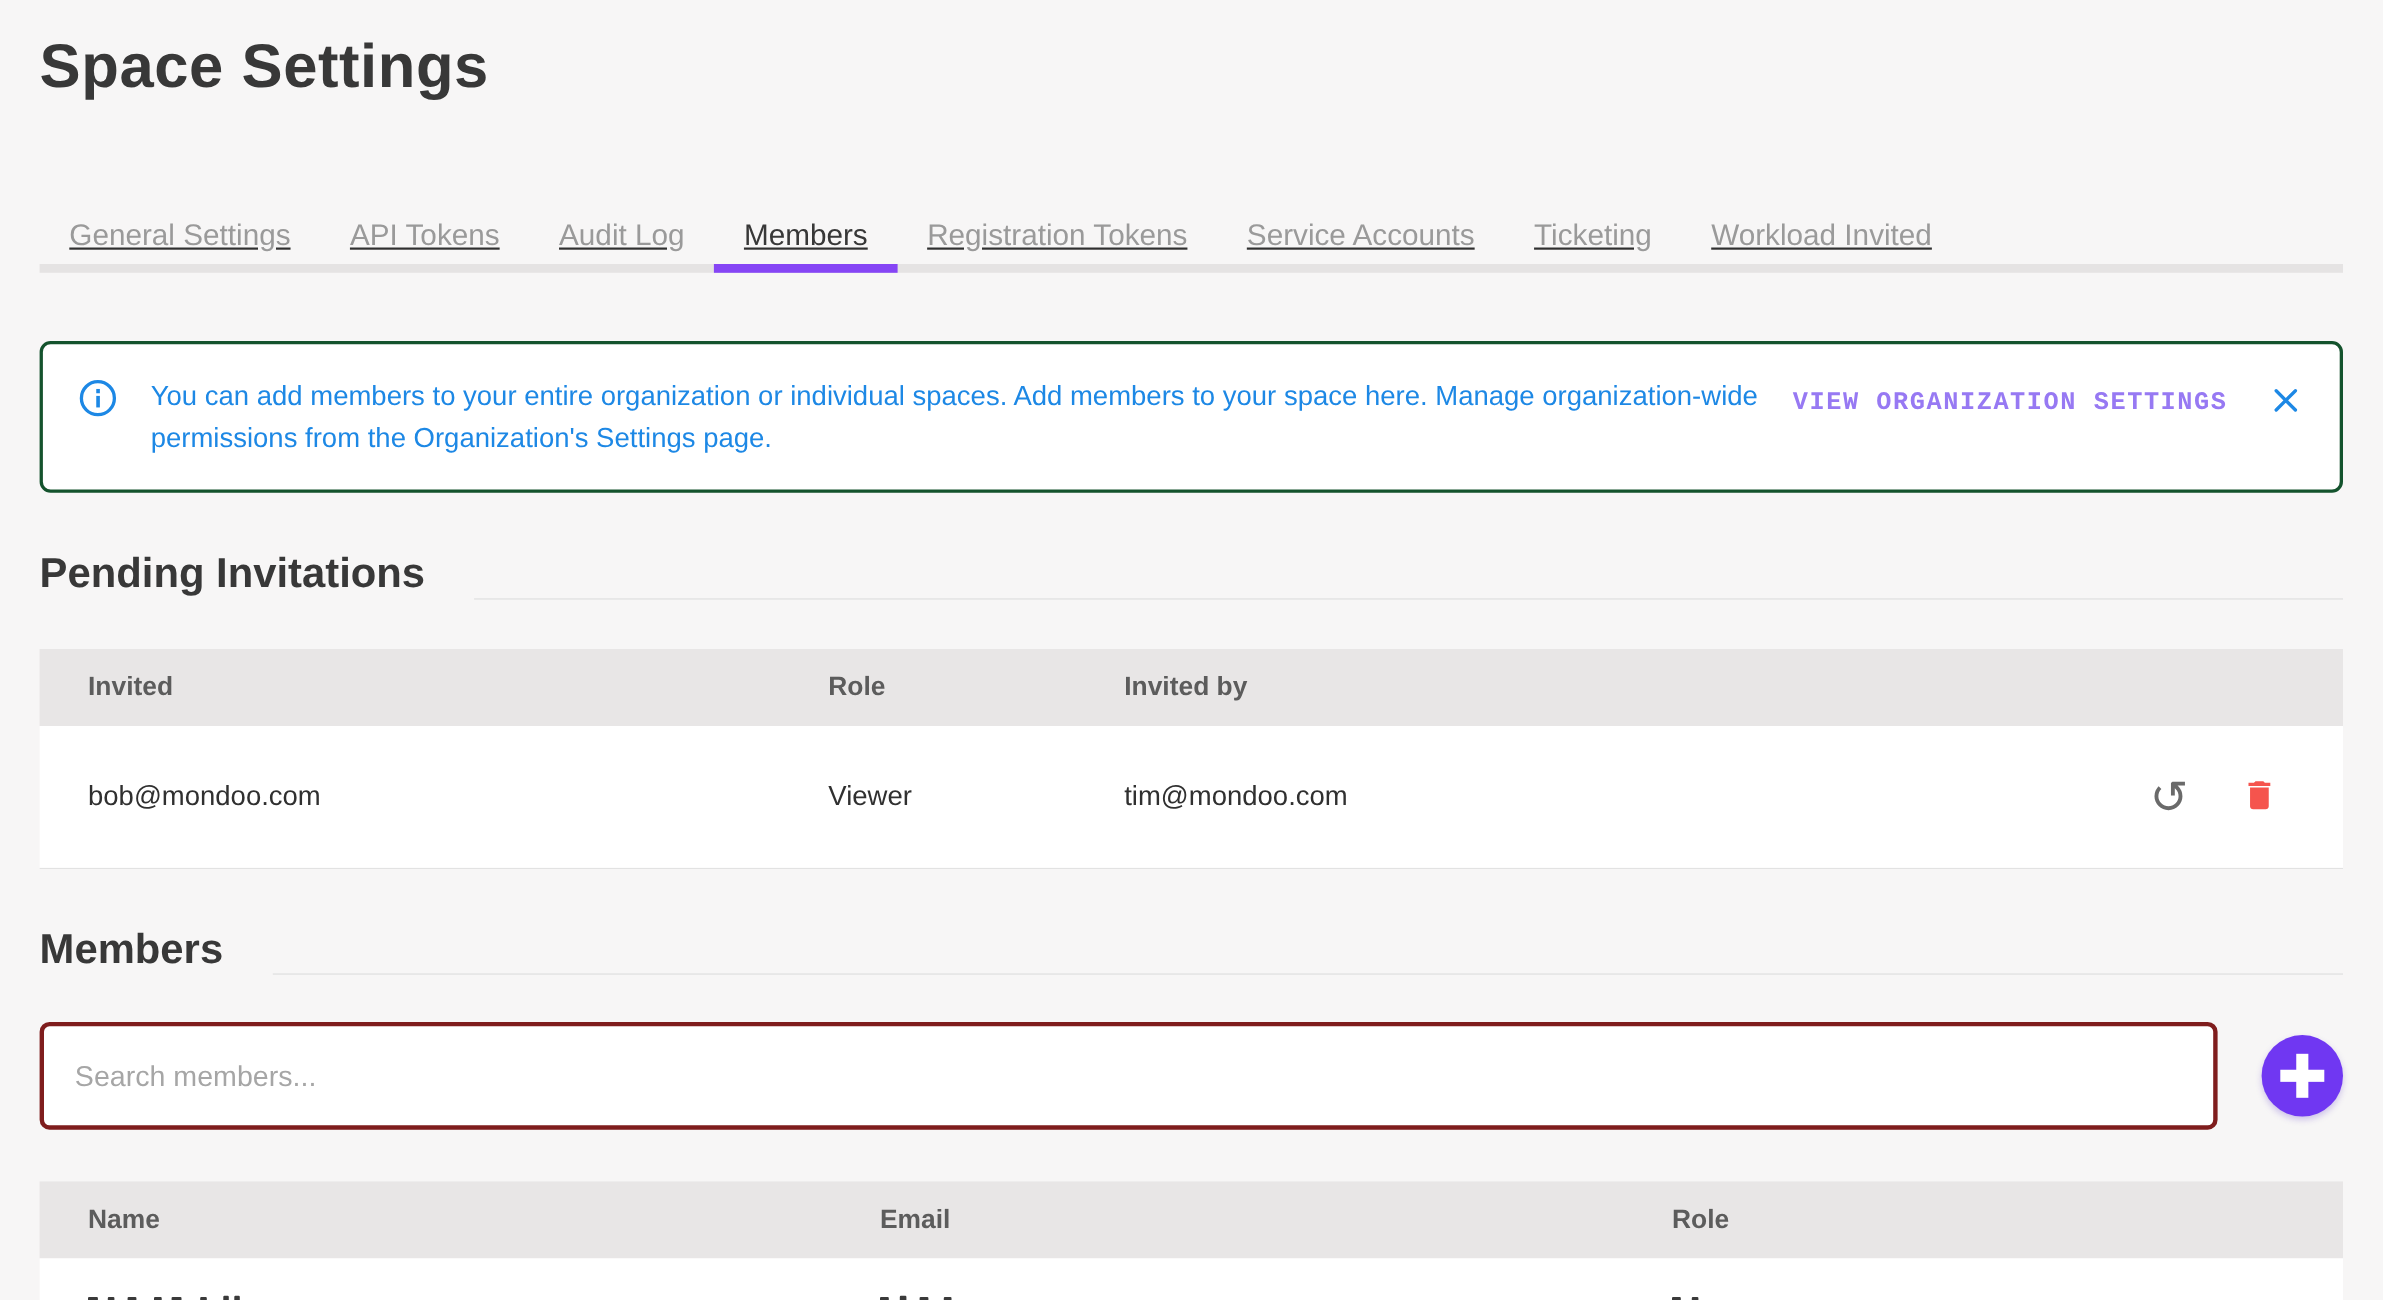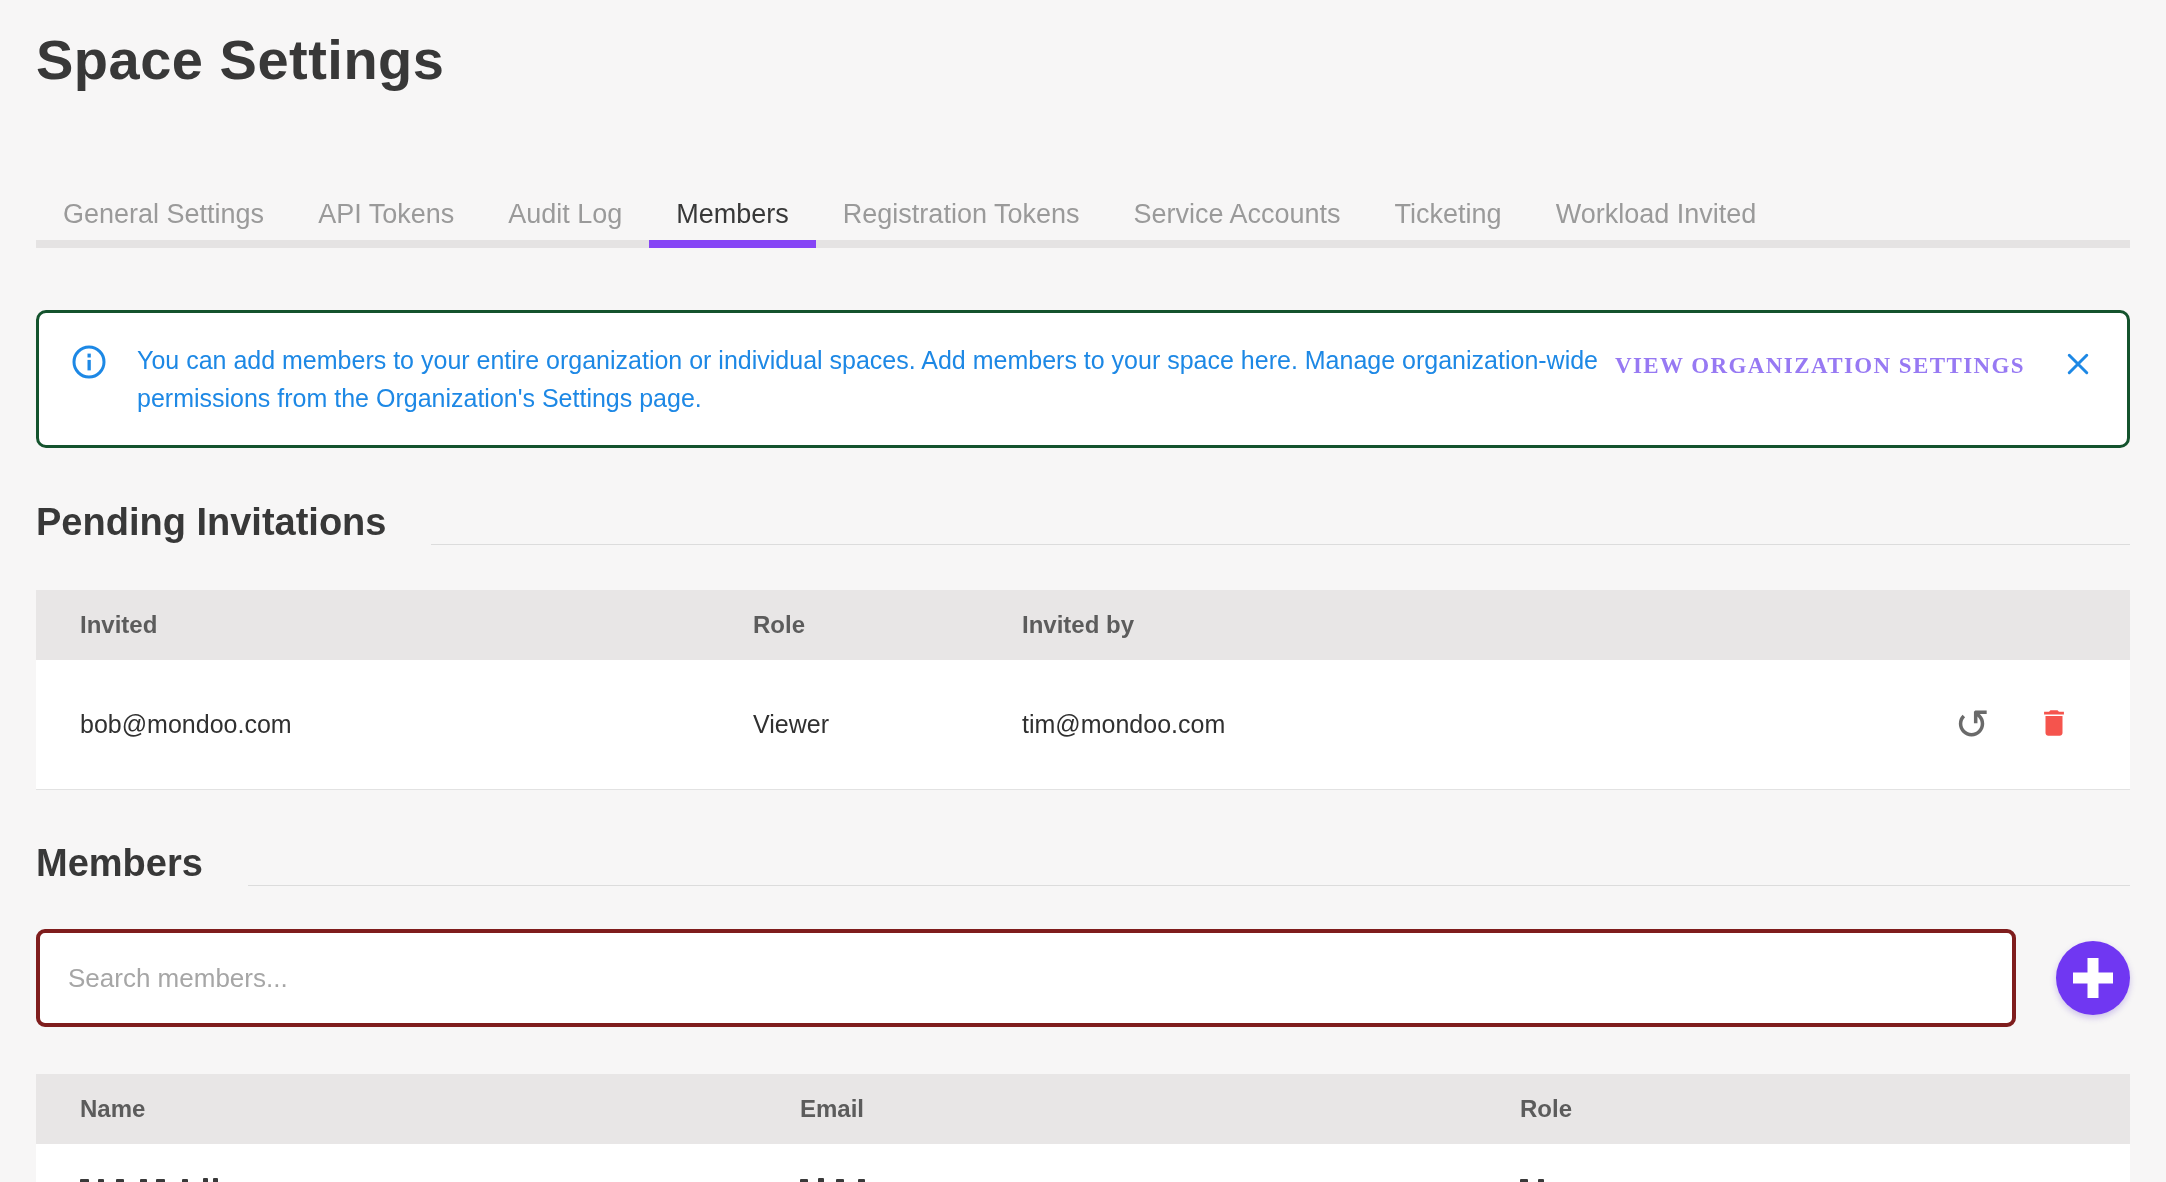--- a/index.html
+++ b/index.html
@@ -22,20 +22,21 @@
     line-height: 1.2;
   }
 
   
   .tabs {
     position: relative;
     margin-top: 87px;
     height: 68px;
     display: flex;
     align-items: flex-start;
+    text-decoration: underline;
   }
   .tabs .track {
     position: absolute;
     left: 0; right: 0; bottom: 0;
     height: 8px;
     background: #e5e3e3;
   }
   .tab {
     position: relative;
     height: 100%;
@@ -84,21 +85,21 @@
     margin-top: 4px;
   }
   .banner-action {
     font-size: 23px;
     font-weight: 700;
     letter-spacing: 1.4px;
     color: #9779f3;
     white-space: nowrap;
     cursor: pointer;
     background: none; border: none;
-    font-family: Liberation Serif, serif;
+    font-family: Liberation Mono, monospace;
   }
   .banner-close {
     margin-left: 34px;
     background: none; border: none;
     cursor: pointer;
     display: flex; align-items: center; justify-content: center;
     padding: 4px;
   }
 
   

